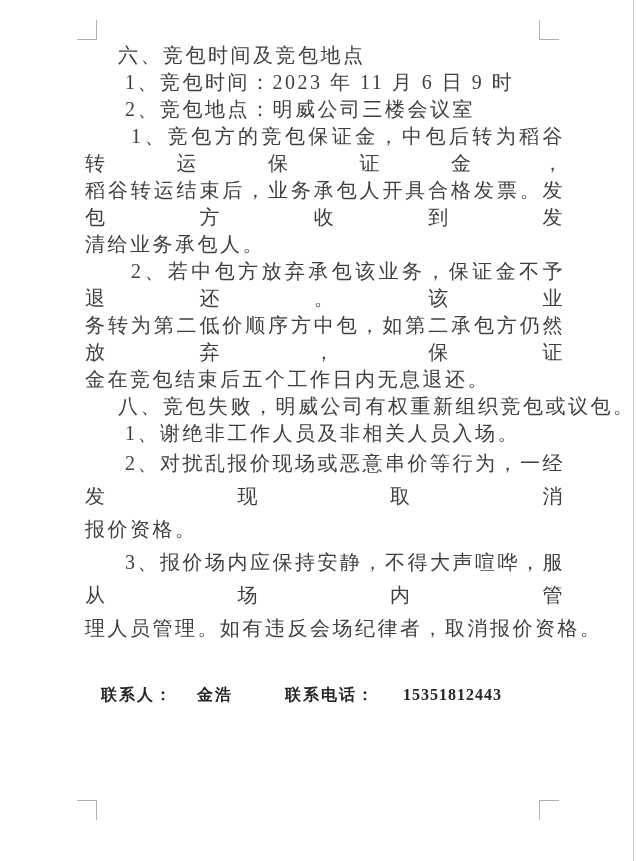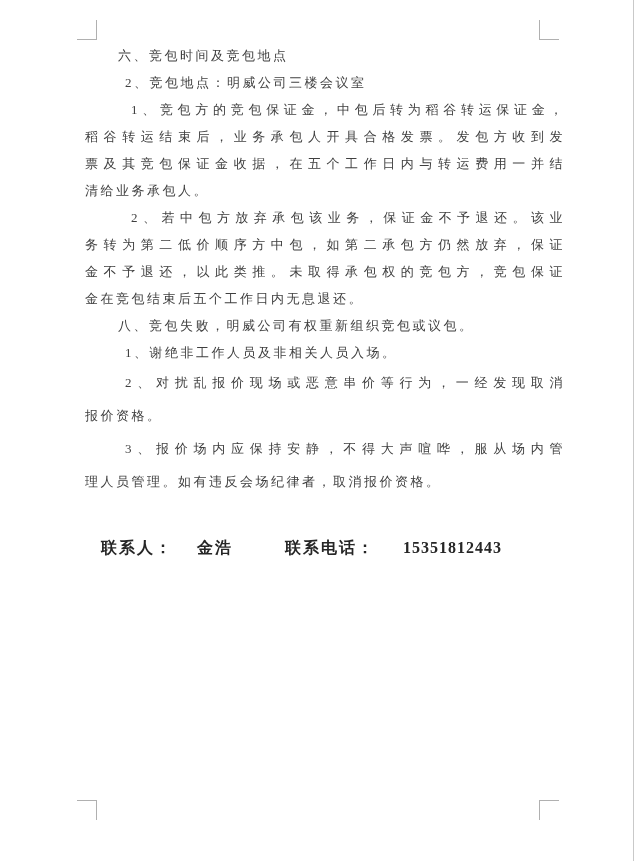--- a/index.html
+++ b/index.html
@@ -40,21 +40,21 @@
   .content {
     position: absolute;
     left: 0;
     top: 0;
     width: 636px;
     box-sizing: border-box;
     padding: 42px 71px 0 85px;
     color: #3f3f3f;
   }
   .ln {
-    font-size: 13px;
+    font-size: 20px;
     line-height: 27px;
     letter-spacing: 2.5px;
     white-space: nowrap;
   }
   .just {
     white-space: normal;
     text-align: justify;
     text-align-last: justify;
     font-family: Liberation Serif, serif;
   }
@@ -87,30 +87,29 @@
 
   <div class="crop tl"></div>
   <div class="crop tr"></div>
   <div class="crop bl"></div>
   <div class="crop br"></div>
   <div class="page-edge"></div>
 
   <div class="content">
 
     <div class="ln i33">六、竞包时间及竞包地点</div>
+    <div class="ln i40">1、竞包时间：2023 年 11 月 6 日 9 时</div>
     <div class="ln i40">2、竞包地点：明威公司三楼会议室</div>
 
     <div class="ln i46 just">1、竞包方的竞包保证金，中包后转为稻谷转运保证金，</div>
     <div class="ln just">稻谷转运结束后，业务承包人开具合格发票。发包方收到发</div>
-    <div class="ln just">票及其竞包保证金收据，在五个工作日内与转运费用一并结</div>
     <div class="ln">清给业务承包人。</div>
 
     <div class="ln i46 just">2、若中包方放弃承包该业务，保证金不予退还。该业</div>
     <div class="ln just">务转为第二低价顺序方中包，如第二承包方仍然放弃，保证</div>
-    <div class="ln just">金不予退还，以此类推。未取得承包权的竞包方，竞包保证</div>
     <div class="ln">金在竞包结束后五个工作日内无息退还。</div>
 
     <div class="ln i33">八、竞包失败，明威公司有权重新组织竞包或议包。</div>
     <div class="ln i40">1、谢绝非工作人员及非相关人员入场。</div>
 
     <div class="ln i40 just lh33">2、对扰乱报价现场或恶意串价等行为，一经发现取消</div>
     <div class="ln lh33">报价资格。</div>
     <div class="ln i40 just lh33">3、报价场内应保持安静，不得大声喧哗，服从场内管</div>
     <div class="ln lh33">理人员管理。如有违反会场纪律者，取消报价资格。</div>
 

